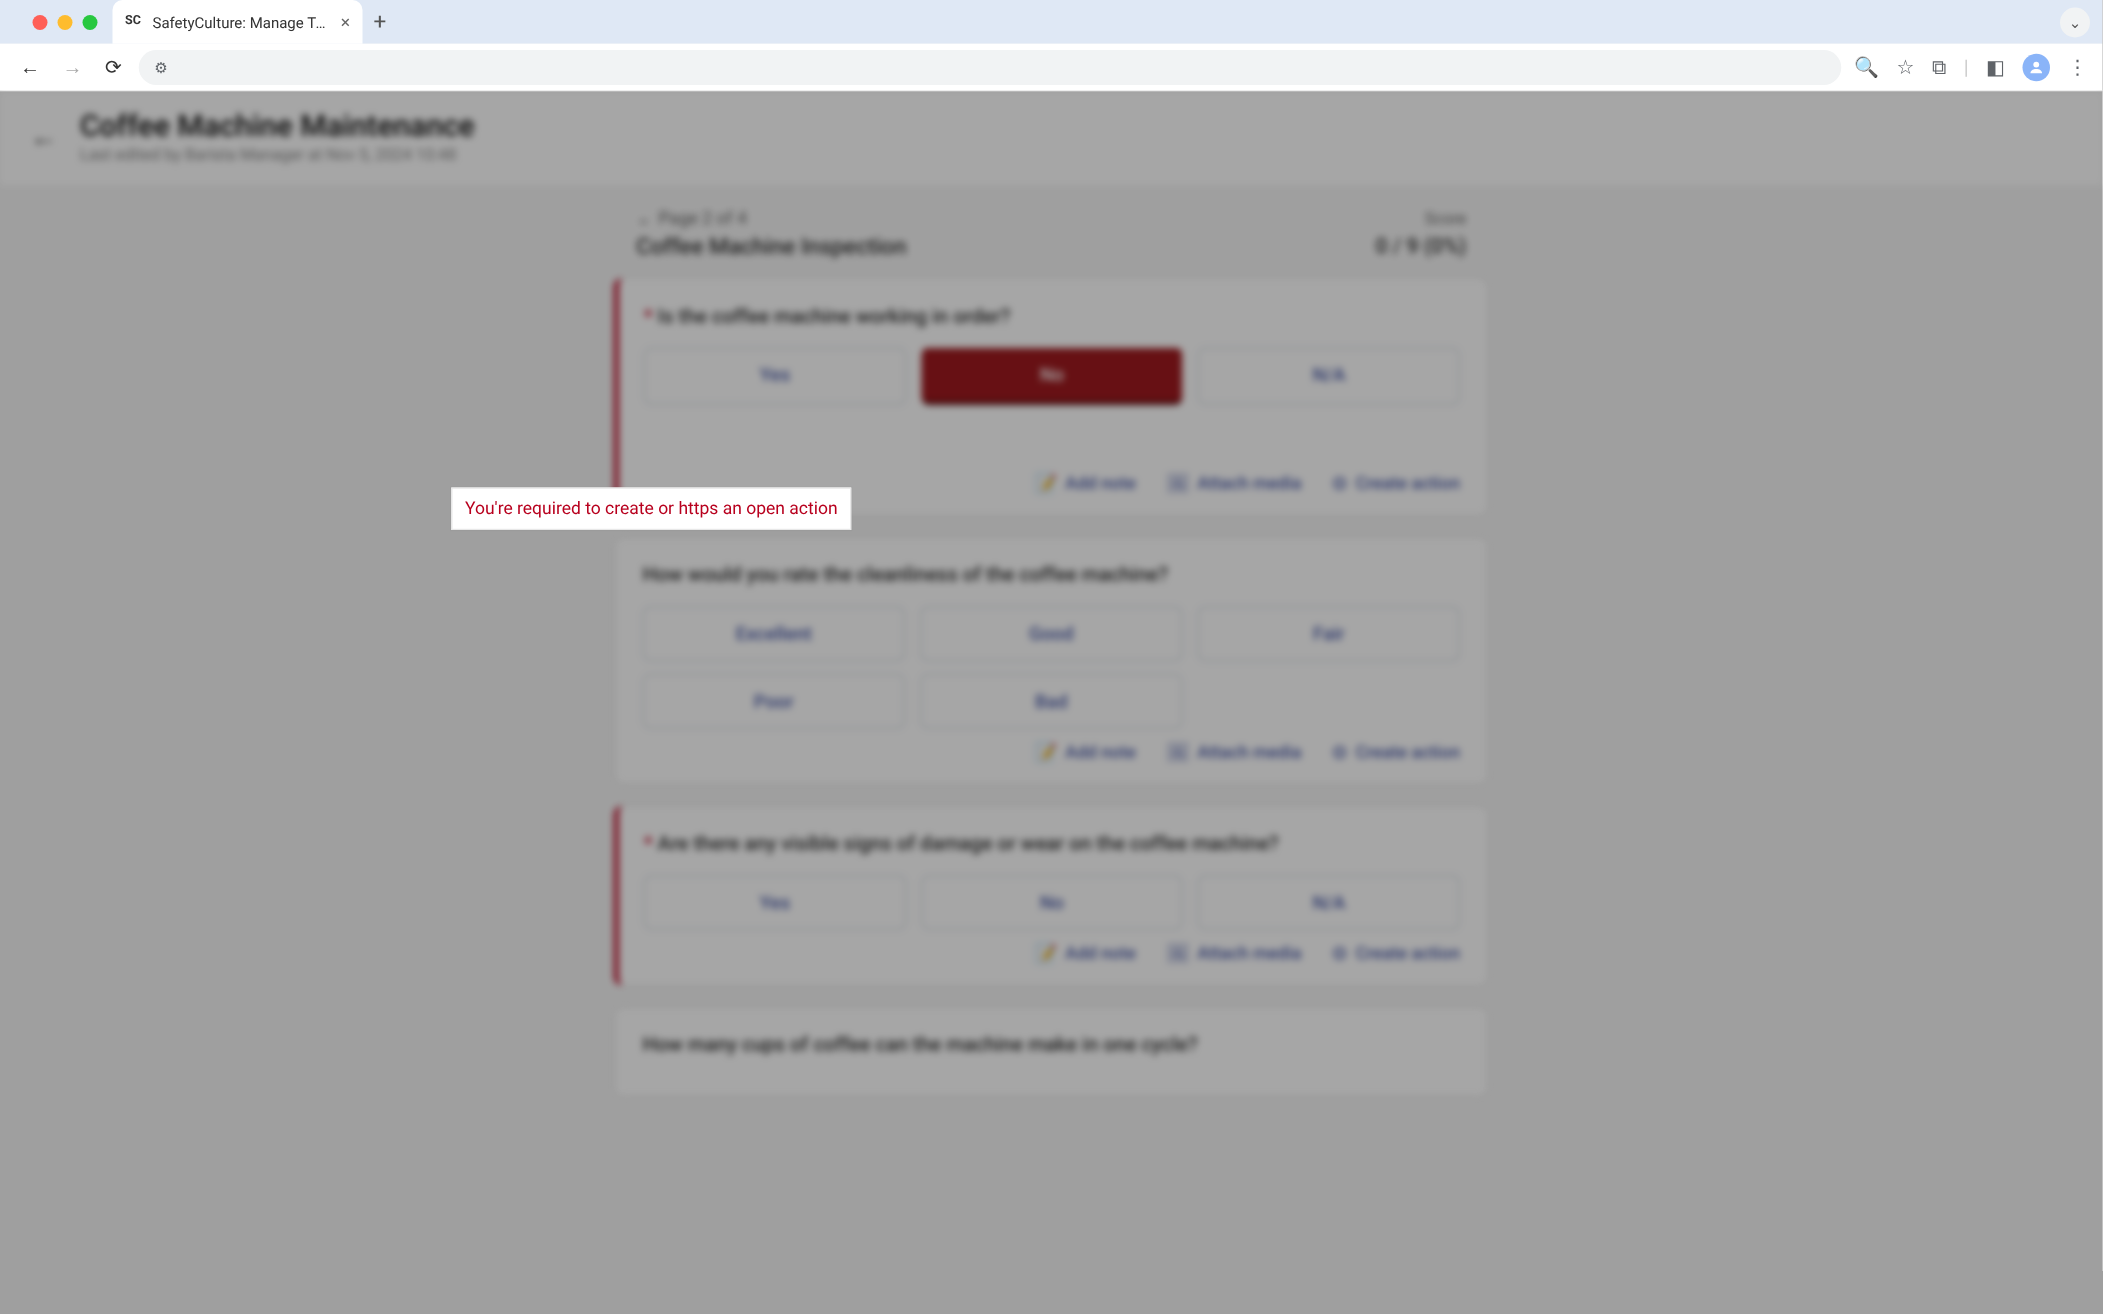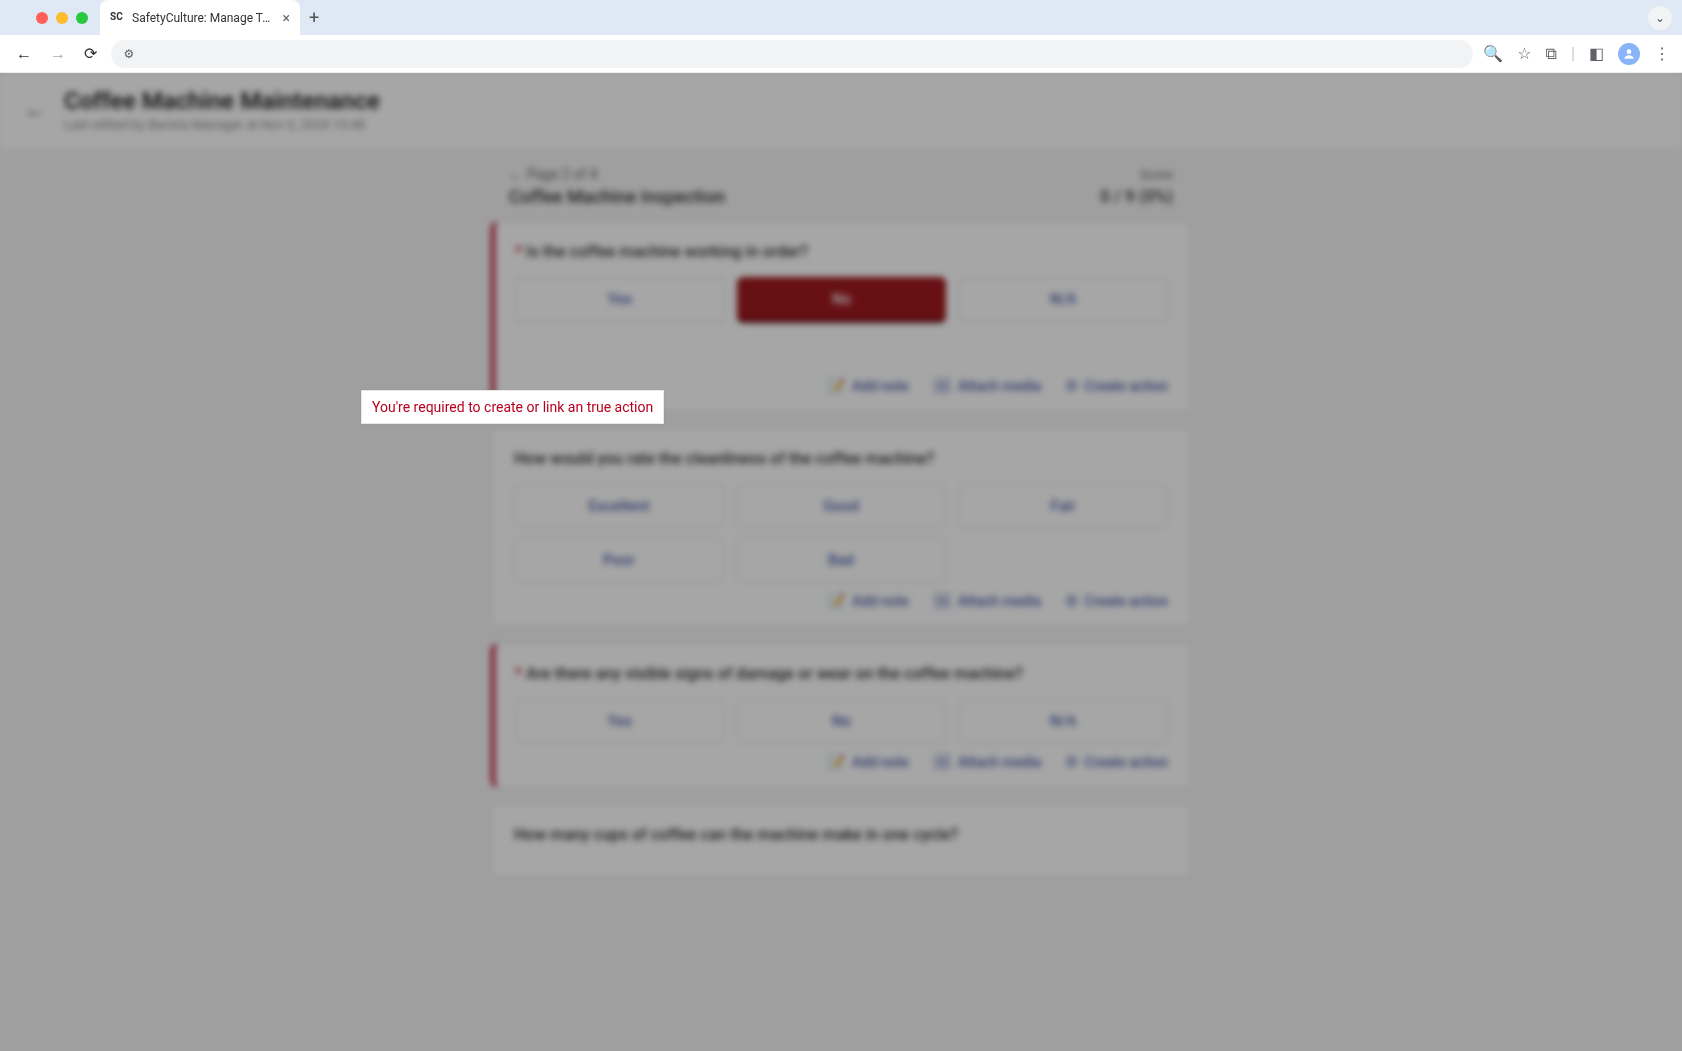--- a/index.html
+++ b/index.html
@@ -1,20 +1,20 @@
 <!DOCTYPE html>
 <html><head>
   <meta charset="utf-8">
   <style>
     * { margin: 0; padding: 0; box-sizing: border-box; font-family: -apple-system, BlinkMacSystemFont, "Segoe UI", Roboto, sans-serif; }
     body { background: #f5f5f5; width: 1682px; height: 1051px; overflow: hidden; position: relative; }
     
     
     .browser-chrome { background: #dfe8f5; height: 35px; display: flex; align-items: stretch; }
-    .tab-bar { display: flex; align-items: stretch; padding-left: 24px; }
+    .tab-bar { display: flex; align-items: stretch; padding-left: 14px; }
     .traffic-lights { display: flex; align-items: center; gap: 8px; padding: 0 12px; }
     .tl { width: 12px; height: 12px; border-radius: 50%; }
     .tl-red { background: #ff5f57; }
     .tl-yellow { background: #febc2e; }
     .tl-green { background: #28c840; }
     .tab { background: #fff; border-radius: 8px 8px 0 0; display: flex; align-items: center; padding: 0 10px; gap: 8px; width: 200px; font-size: 12px; color: #333; }
     .tab-favicon { width: 14px; height: 14px; font-weight: bold; font-size: 10px; color: #333; }
     .tab-title { flex: 1; white-space: nowrap; overflow: hidden; text-overflow: ellipsis; }
     .tab-close { color: #666; font-size: 14px; cursor: pointer; }
     .new-tab-btn { display: flex; align-items: center; justify-content: center; width: 28px; color: #555; font-size: 18px; cursor: pointer; }
@@ -230,14 +230,14 @@
         <div class="q-card">
           <div class="q-text">How many cups of coffee can the machine make in one cycle?</div>
         </div>
 
       </div>
     </div>
   </div>
 
   <div class="dim-overlay"></div>
 
-  <div class="focus-callout">You're required to create or link an true action</div>
+  <div class="focus-callout">You're required to create or https an open action</div>
 </div>
 
 </body></html>

